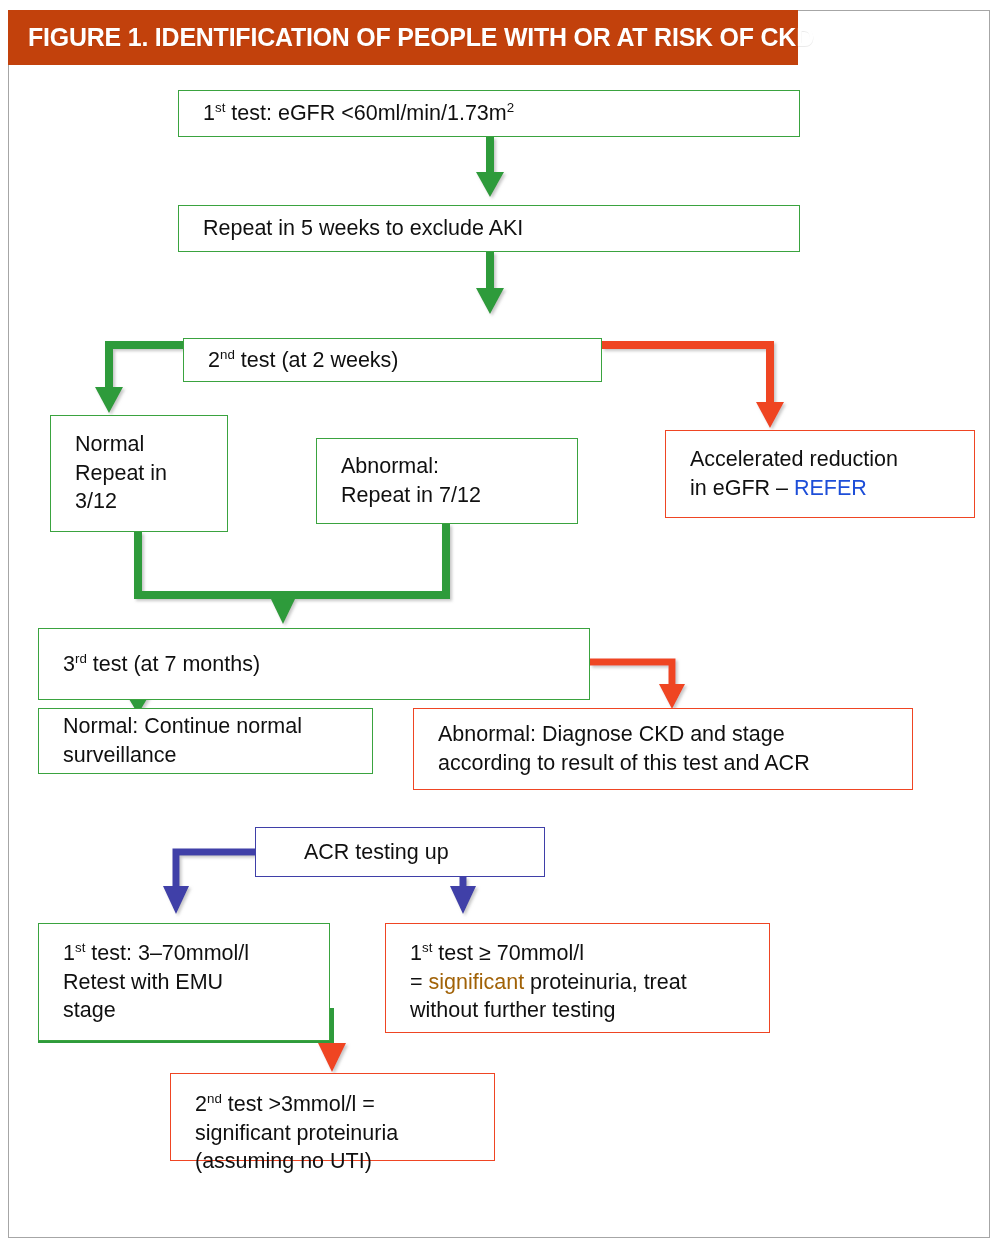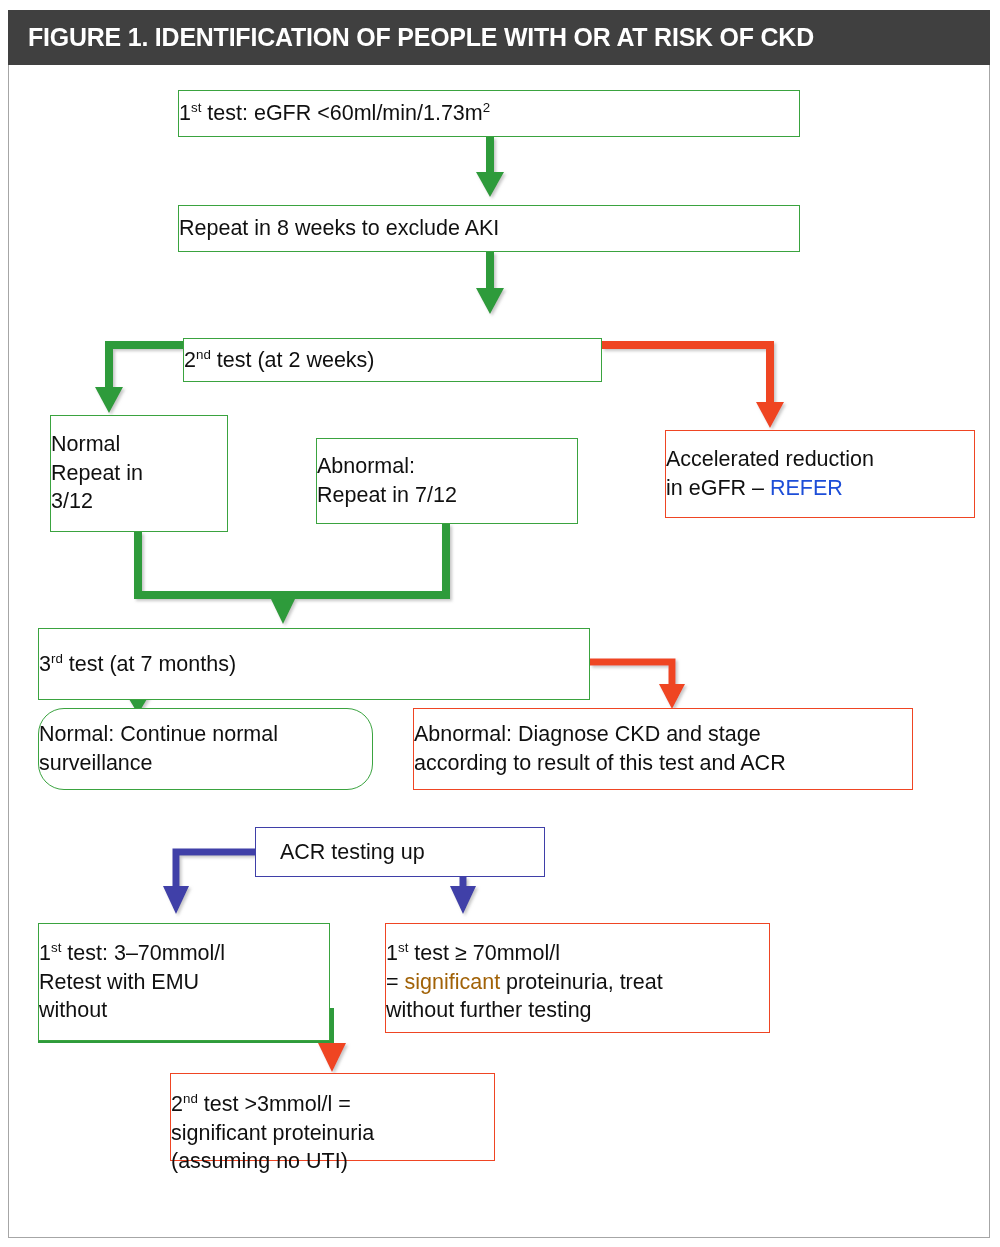--- a/index.html
+++ b/index.html
@@ -24,24 +24,24 @@
     height: 1228px;
     box-sizing: border-box;
     border: 1px solid #a6a6a6;
     background: #ffffff;
   }
   
   #title-banner {
     position: absolute;
     left: 8px;
     top: 10px;
-    width: 982px;
+    width: 790px;
     height: 55px;
     box-sizing: border-box;
-    background: #404040;
+    background: #c2410c;
     display: flex;
     align-items: center;
   }
   #title-text {
     color: #ffffff;
     font-family: "Liberation Sans", sans-serif;
     font-weight: bold;
     font-size: 26.5px;
     letter-spacing: -0.2px;
     transform: scaleX(0.94);
@@ -61,21 +61,21 @@
     pointer-events: none;
   }
 
   
   .node {
     position: absolute;
     box-sizing: border-box;
     background: #ffffff;
     display: flex;
     align-items: center;
-    padding: 0 0;
+    padding: 0 24px;
   }
   .node .txt {
     font-family: "Liberation Sans", sans-serif;
     font-size: 21.5px;
     line-height: 1.33;
     color: #101010;
     white-space: pre-line;
   }
   .node.green { border: 1.6px solid #3aa33f; }
   .node.red   { border: 1.6px solid #ef4523; }
@@ -162,21 +162,21 @@
         <path d="M 318 1043 L 332 1072 L 346 1043 Z" fill="#ef4523"></path>
       </g>
     </g>
   </svg>
 
   <div class="node green" style="left:178px; top:90px; width:622px; height:47px;">
     <span class="txt"><span>1</span><span class="sup">st</span><span> test: eGFR &lt;60ml/min/1.73m</span><span class="sup">2</span></span>
   </div>
 
   <div class="node green" style="left:178px; top:205px; width:622px; height:47px;">
-    <span class="txt">Repeat in 8 weeks to exclude AKI</span>
+    <span class="txt">Repeat in 5 weeks to exclude AKI</span>
   </div>
 
   <div class="node green" style="left:183px; top:338px; width:419px; height:44px;">
     <span class="txt"><span>2</span><span class="sup">nd</span><span> test (at 2 weeks)</span></span>
   </div>
 
   <div class="node green" style="left:50px; top:415px; width:178px; height:117px; align-items:flex-start; padding-top:14px;">
     <span class="txt">Normal
 Repeat in
 3/12</span>
@@ -188,36 +188,36 @@
   </div>
 
   <div class="node red" style="left:665px; top:430px; width:310px; height:88px;">
     <span class="txt"><span>Accelerated reduction</span><br><span>in eGFR – </span><span class="hl-red">REFER</span></span>
   </div>
 
   <div class="node green" style="left:38px; top:628px; width:552px; height:72px;">
     <span class="txt"><span>3</span><span class="sup">rd</span><span> test (at 7 months)</span></span>
   </div>
 
-  <div class="node green" style="left:38px; top:708px; width:335px; height:82px;border-radius:26px;">
+  <div class="node green" style="left:38px; top:708px; width:335px; height:66px;">
     <span class="txt">Normal: Continue normal
 surveillance</span>
   </div>
 
   <div class="node red" style="left:413px; top:708px; width:500px; height:82px;align-items:center;">
     <span class="txt">Abnormal: Diagnose CKD and stage
 according to result of this test and ACR</span>
   </div>
 
   <div class="node blue" style="left:255px; top:827px; width:290px; height:50px;">
     <span class="txt" style="margin-left:24px;">ACR testing up</span>
   </div>
 
   <div class="node green" style="left:38px; top:923px; width:292px; height:118px; align-items:flex-start; padding-top:15px;">
-    <span class="txt"><span>1</span><span class="sup">st</span><span> test: 3–70mmol/l</span><br><span>Retest with EMU</span><br><span>without</span></span>
+    <span class="txt"><span>1</span><span class="sup">st</span><span> test: 3–70mmol/l</span><br><span>Retest with EMU</span><br><span>stage</span></span>
   </div>
 
   <div class="node red" style="left:385px; top:923px; width:385px; height:110px; align-items:flex-start; padding-top:15px;">
     <span class="txt"><span>1</span><span class="sup">st</span><span> test ≥ 70mmol/l</span><br><span>= </span><span class="hl-orange">significant</span><span> proteinuria, treat</span><br><span>without further testing</span></span>
   </div>
 
   <div class="node red" style="left:170px; top:1073px; width:325px; height:88px; align-items:flex-start; padding-top:16px;">
     <span class="txt"><span>2</span><span class="sup">nd</span><span> test &gt;3mmol/l =</span><br><span>significant proteinuria</span><br><span>(assuming no UTI)</span></span>
   </div>
 

